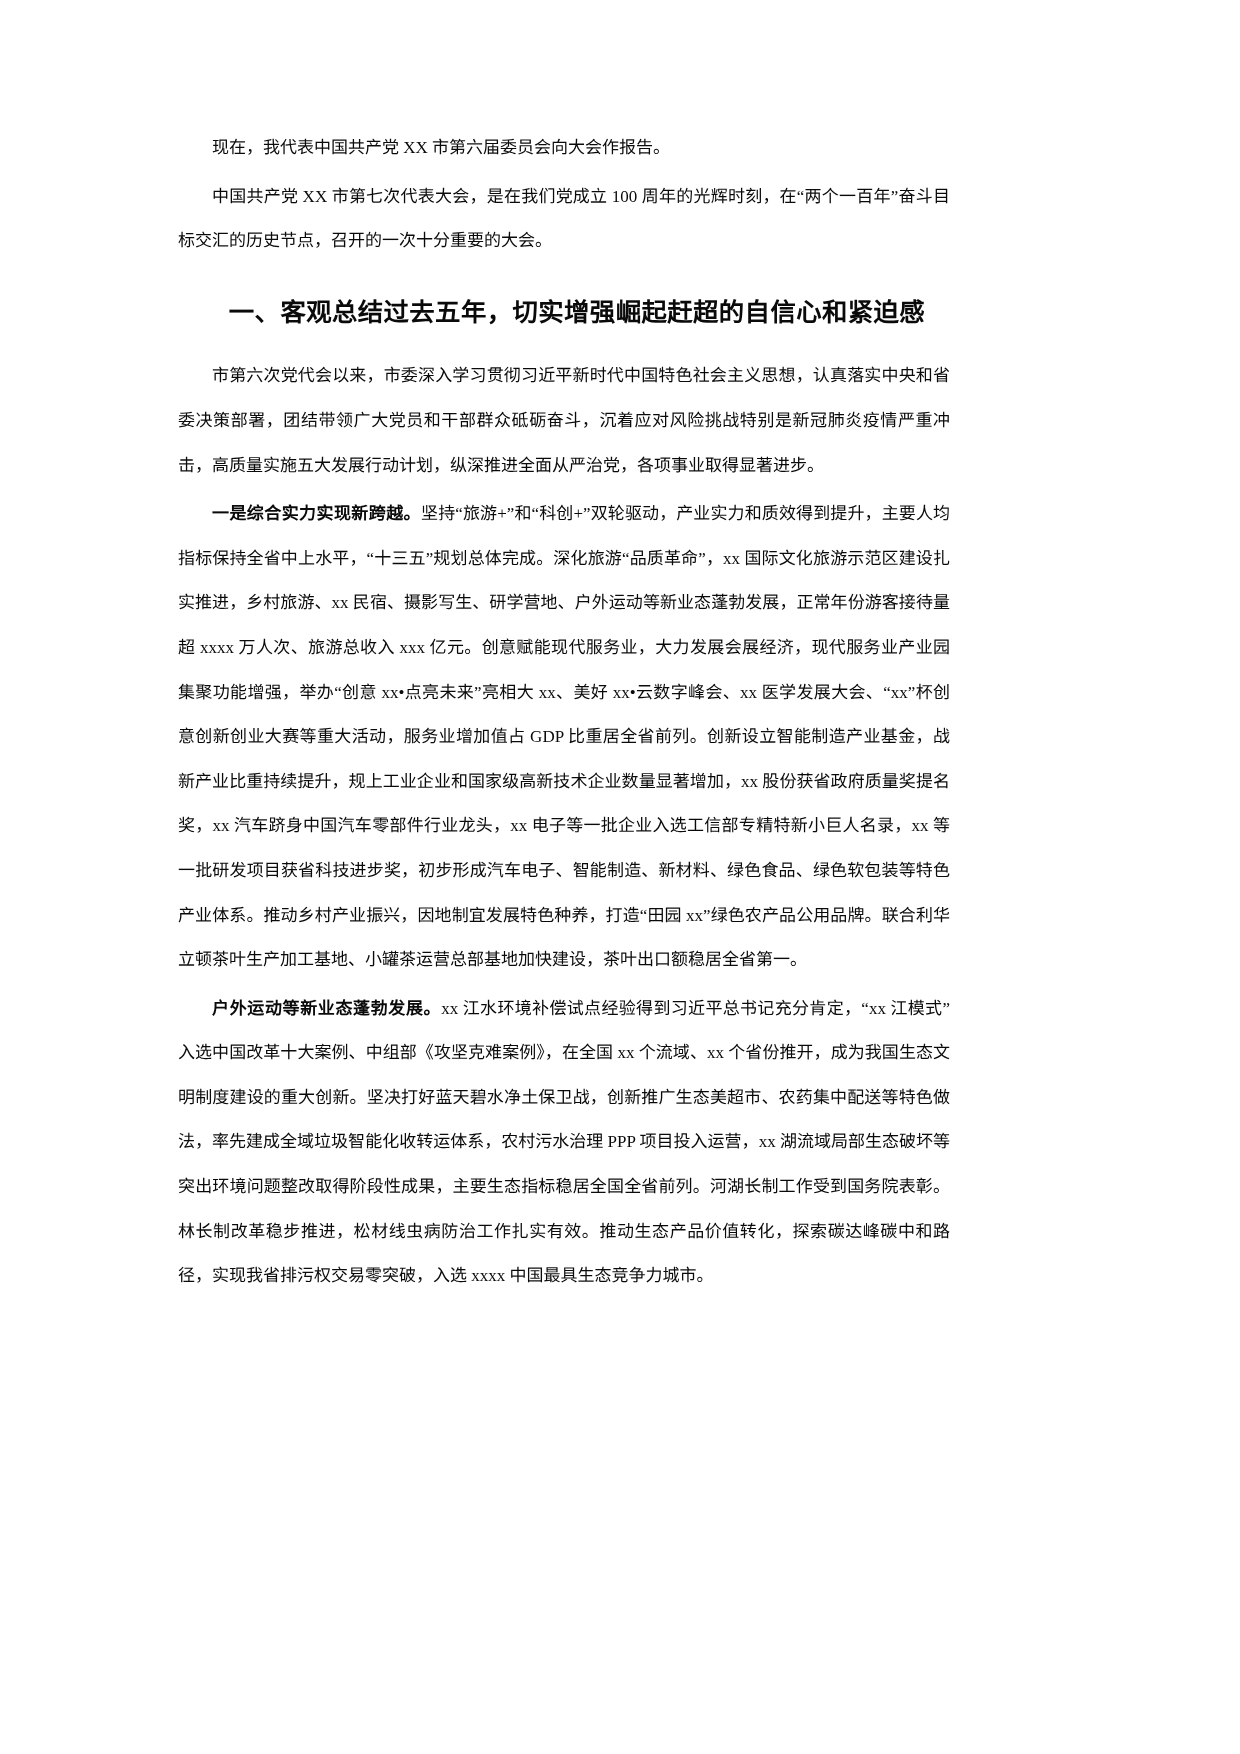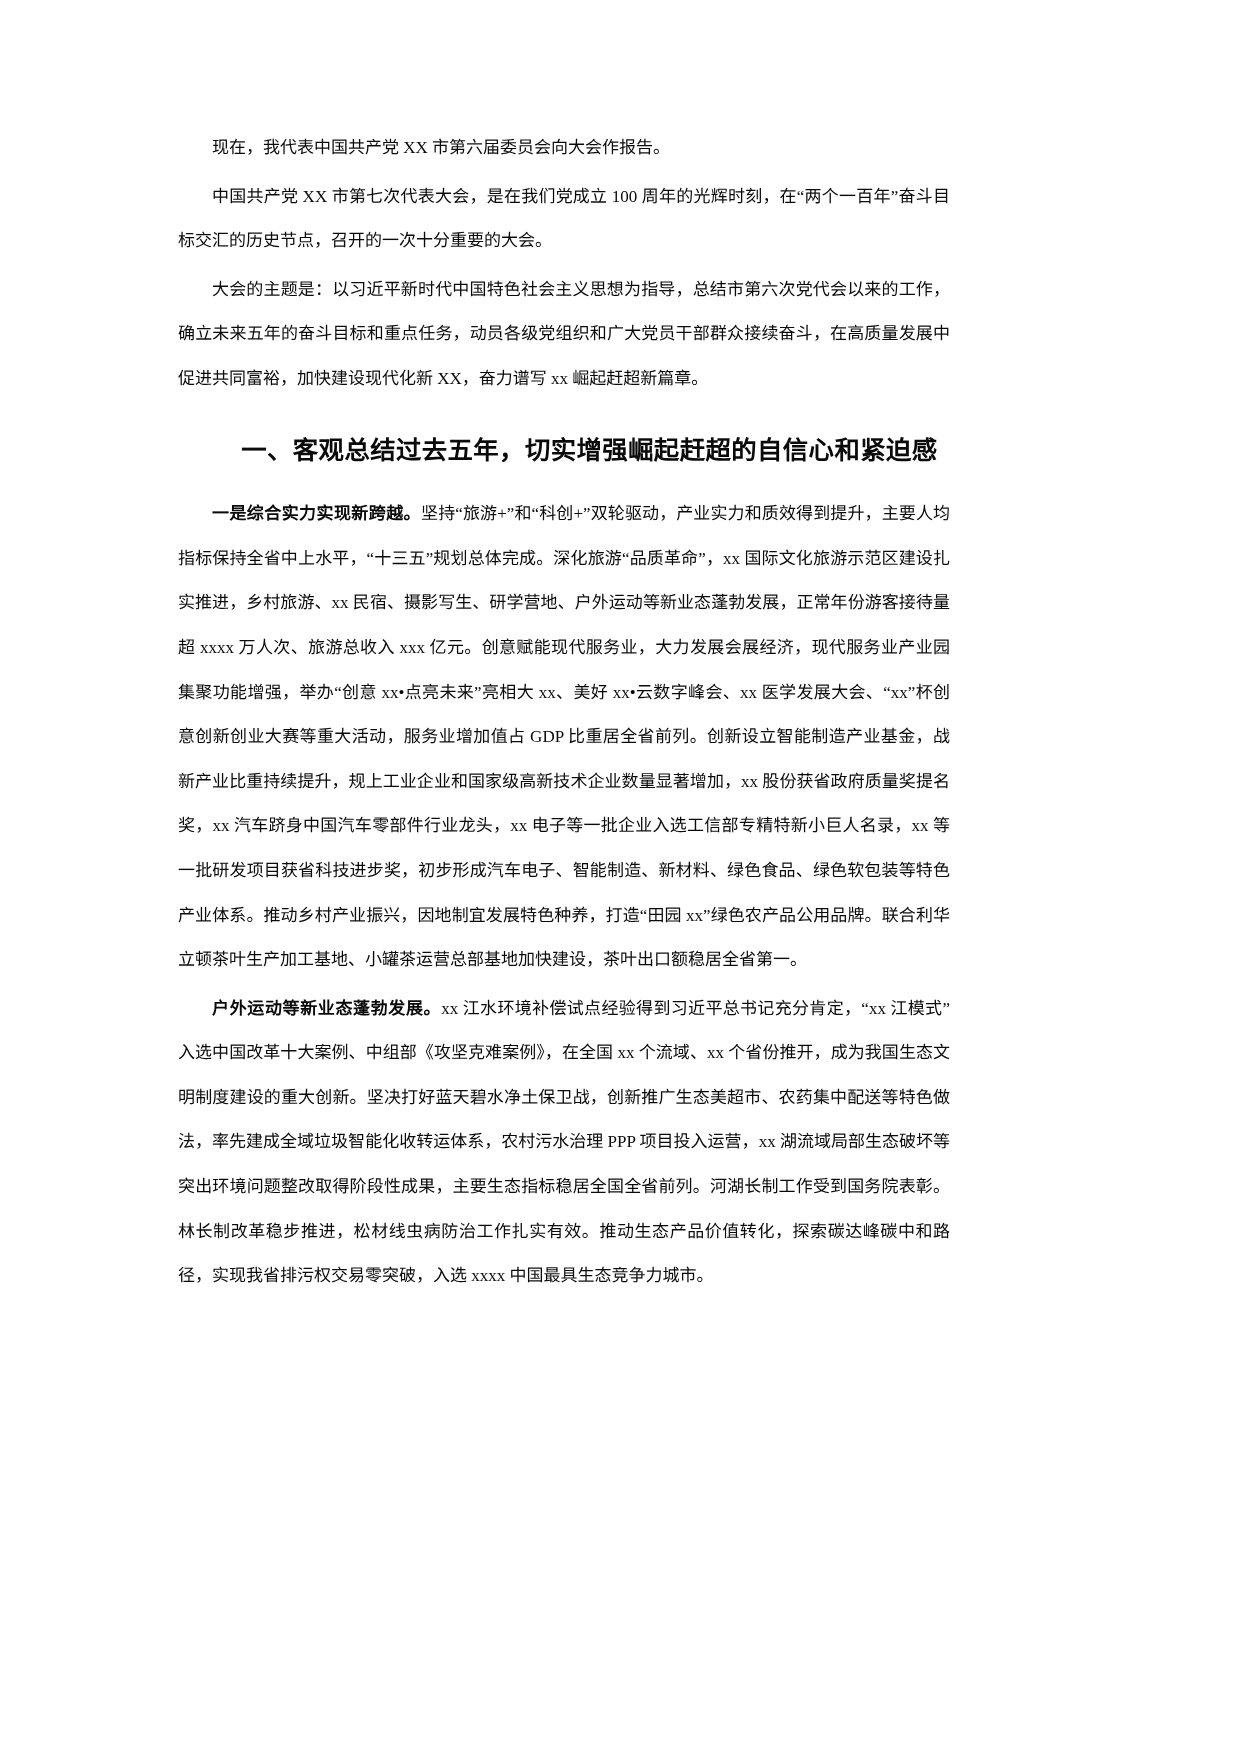--- a/index.html
+++ b/index.html
@@ -42,21 +42,21 @@
   .para + .para {
     margin-top: 4px;
   }
   
   .section-heading {
     font-size: 25.4px;
     line-height: 44.6px;
     font-weight: 700;
     text-indent: 2em;
     margin: 26px 0 20px 0;
-    text-align: center;
+    text-align: left;
     letter-spacing: 0.4px;
   }
   
   .lead {
     font-weight: 700;
     letter-spacing: 0.3px;
   }
   .para, .section-heading {
     -webkit-font-smoothing: antialiased;
   }
@@ -64,24 +64,24 @@
 </head>
 <body>
 
 <div id="page" style="background: rgb(255, 255, 255); color: rgb(10, 10, 10);">
   <div id="content">
 
     <p class="para">现在，我代表中国共产党 XX 市第六届委员会向大会作报告。</p>
 
     <p class="para">中国共产党 XX 市第七次代表大会，是在我们党成立 100 周年的光辉时刻，在“两个一百年”奋斗目标交汇的历史节点，召开的一次十分重要的大会。</p>
 
-    <p class="para">大会的主题是：以习近平新时代中国特色社会主义思想为指导，总结市第六次党代会以来的工作，确立未来五年的奋斗目标和重点任务，动员各级党组织和广大党员干部群众接续奋斗，在高质量发展中促进共同富裕，加快建设现代化新 XX，奋力谱写 xx 崛起赶超新篇章。</p>
 
     <h2 class="section-heading">一、客观总结过去五年，切实增强崛起赶超的自信心和紧迫感</h2>
 
+    <p class="para">市第六次党代会以来，市委深入学习贯彻习近平新时代中国特色社会主义思想，认真落实中央和省委决策部署，团结带领广大党员和干部群众砥砺奋斗，沉着应对风险挑战特别是新冠肺炎疫情严重冲击，高质量实施五大发展行动计划，纵深推进全面从严治党，各项事业取得显著进步。</p>
 
     <p class="para">
       <span class="lead">一是综合实力实现新跨越。</span><span>坚持“旅游+”和“科创+”双轮驱动，产业实力和质效得到提升，主要人均指标保持全省中上水平，“十三五”规划总体完成。深化旅游“品质革命”，xx 国际文化旅游示范区建设扎实推进，乡村旅游、xx 民宿、摄影写生、研学营地、户外运动等新业态蓬勃发展，正常年份游客接待量超 xxxx 万人次、旅游总收入 xxx 亿元。创意赋能现代服务业，大力发展会展经济，现代服务业产业园集聚功能增强，举办“创意 xx•点亮未来”亮相大 xx、美好 xx•云数字峰会、xx 医学发展大会、“xx”杯创意创新创业大赛等重大活动，服务业增加值占 GDP 比重居全省前列。创新设立智能制造产业基金，战新产业比重持续提升，规上工业企业和国家级高新技术企业数量显著增加，xx 股份获省政府质量奖提名奖，xx 汽车跻身中国汽车零部件行业龙头，xx 电子等一批企业入选工信部专精特新小巨人名录，xx 等一批研发项目获省科技进步奖，初步形成汽车电子、智能制造、新材料、绿色食品、绿色软包装等特色产业体系。推动乡村产业振兴，因地制宜发展特色种养，打造“田园 xx”绿色农产品公用品牌。联合利华立顿茶叶生产加工基地、小罐茶运营总部基地加快建设，茶叶出口额稳居全省第一。</span>
     </p>
 
     <p class="para">
       <span class="lead">户外运动等新业态蓬勃发展。</span><span>xx 江水环境补偿试点经验得到习近平总书记充分肯定，“xx 江模式”入选中国改革十大案例、中组部《攻坚克难案例》，在全国 xx 个流域、xx 个省份推开，成为我国生态文明制度建设的重大创新。坚决打好蓝天碧水净土保卫战，创新推广生态美超市、农药集中配送等特色做法，率先建成全域垃圾智能化收转运体系，农村污水治理 PPP 项目投入运营，xx 湖流域局部生态破坏等突出环境问题整改取得阶段性成果，主要生态指标稳居全国全省前列。河湖长制工作受到国务院表彰。林长制改革稳步推进，松材线虫病防治工作扎实有效。推动生态产品价值转化，探索碳达峰碳中和路径，实现我省排污权交易零突破，入选 xxxx 中国最具生态竞争力城市。</span>
     </p>
 
   </div>

